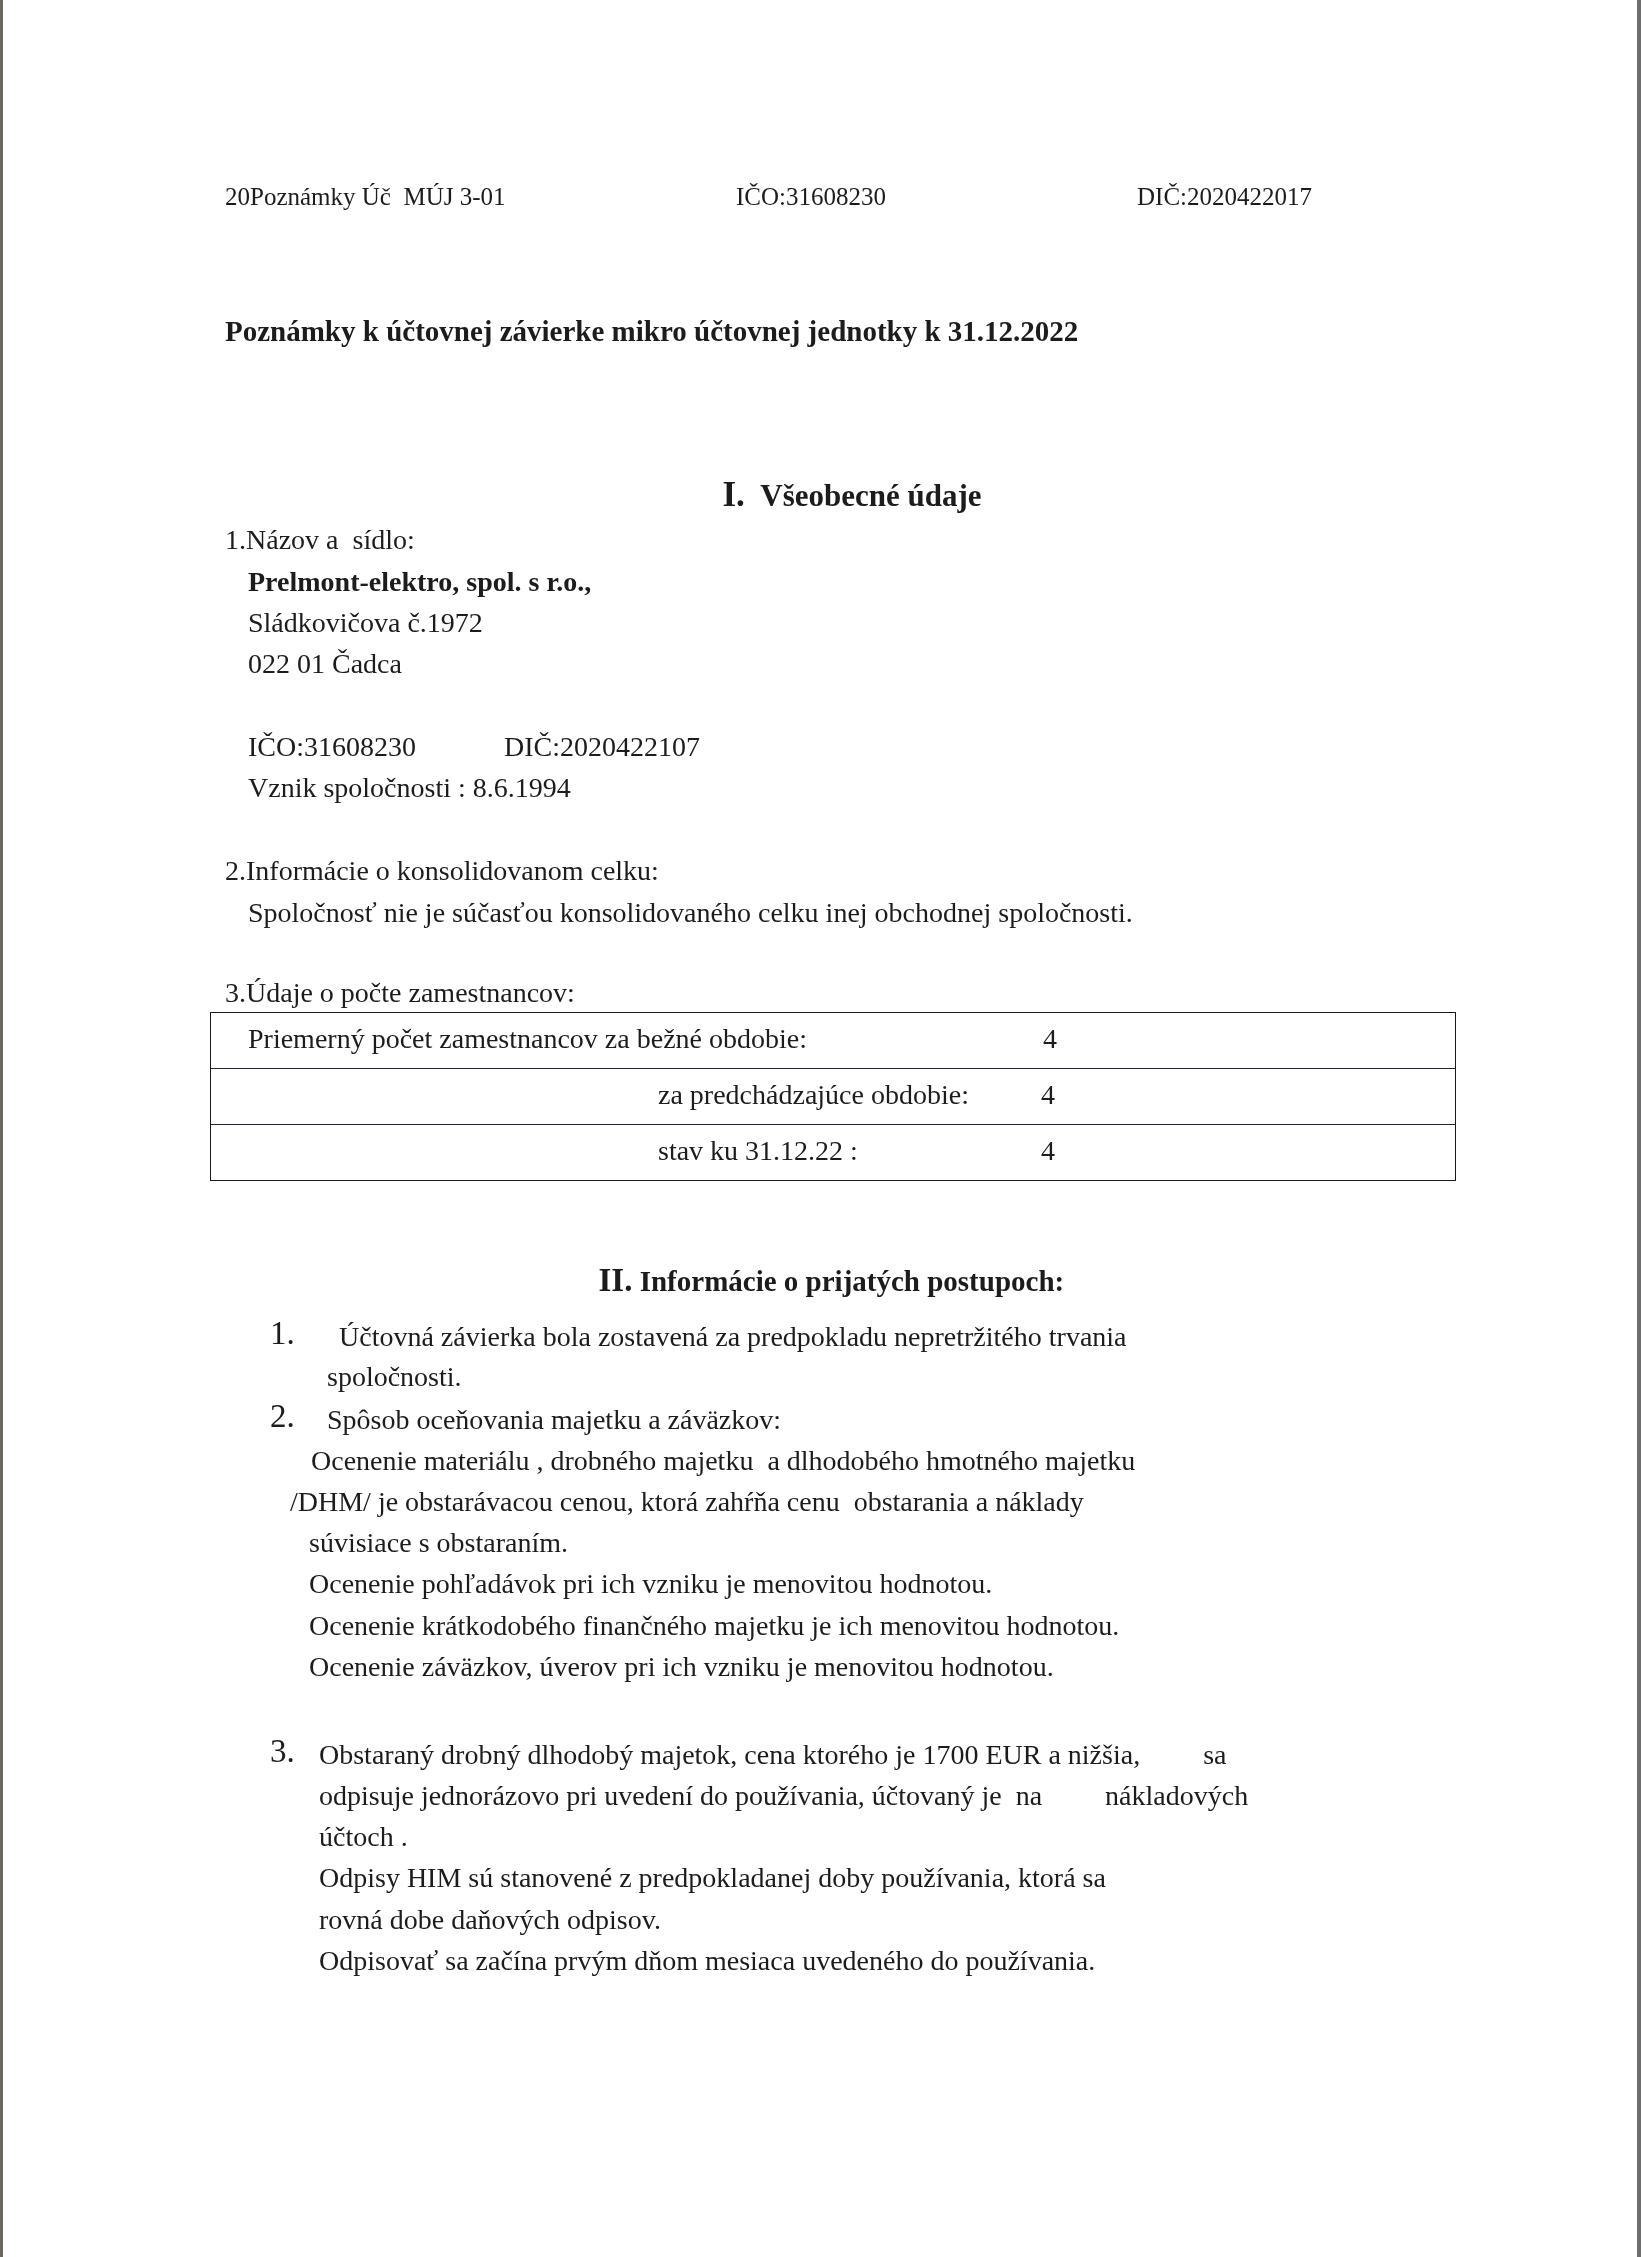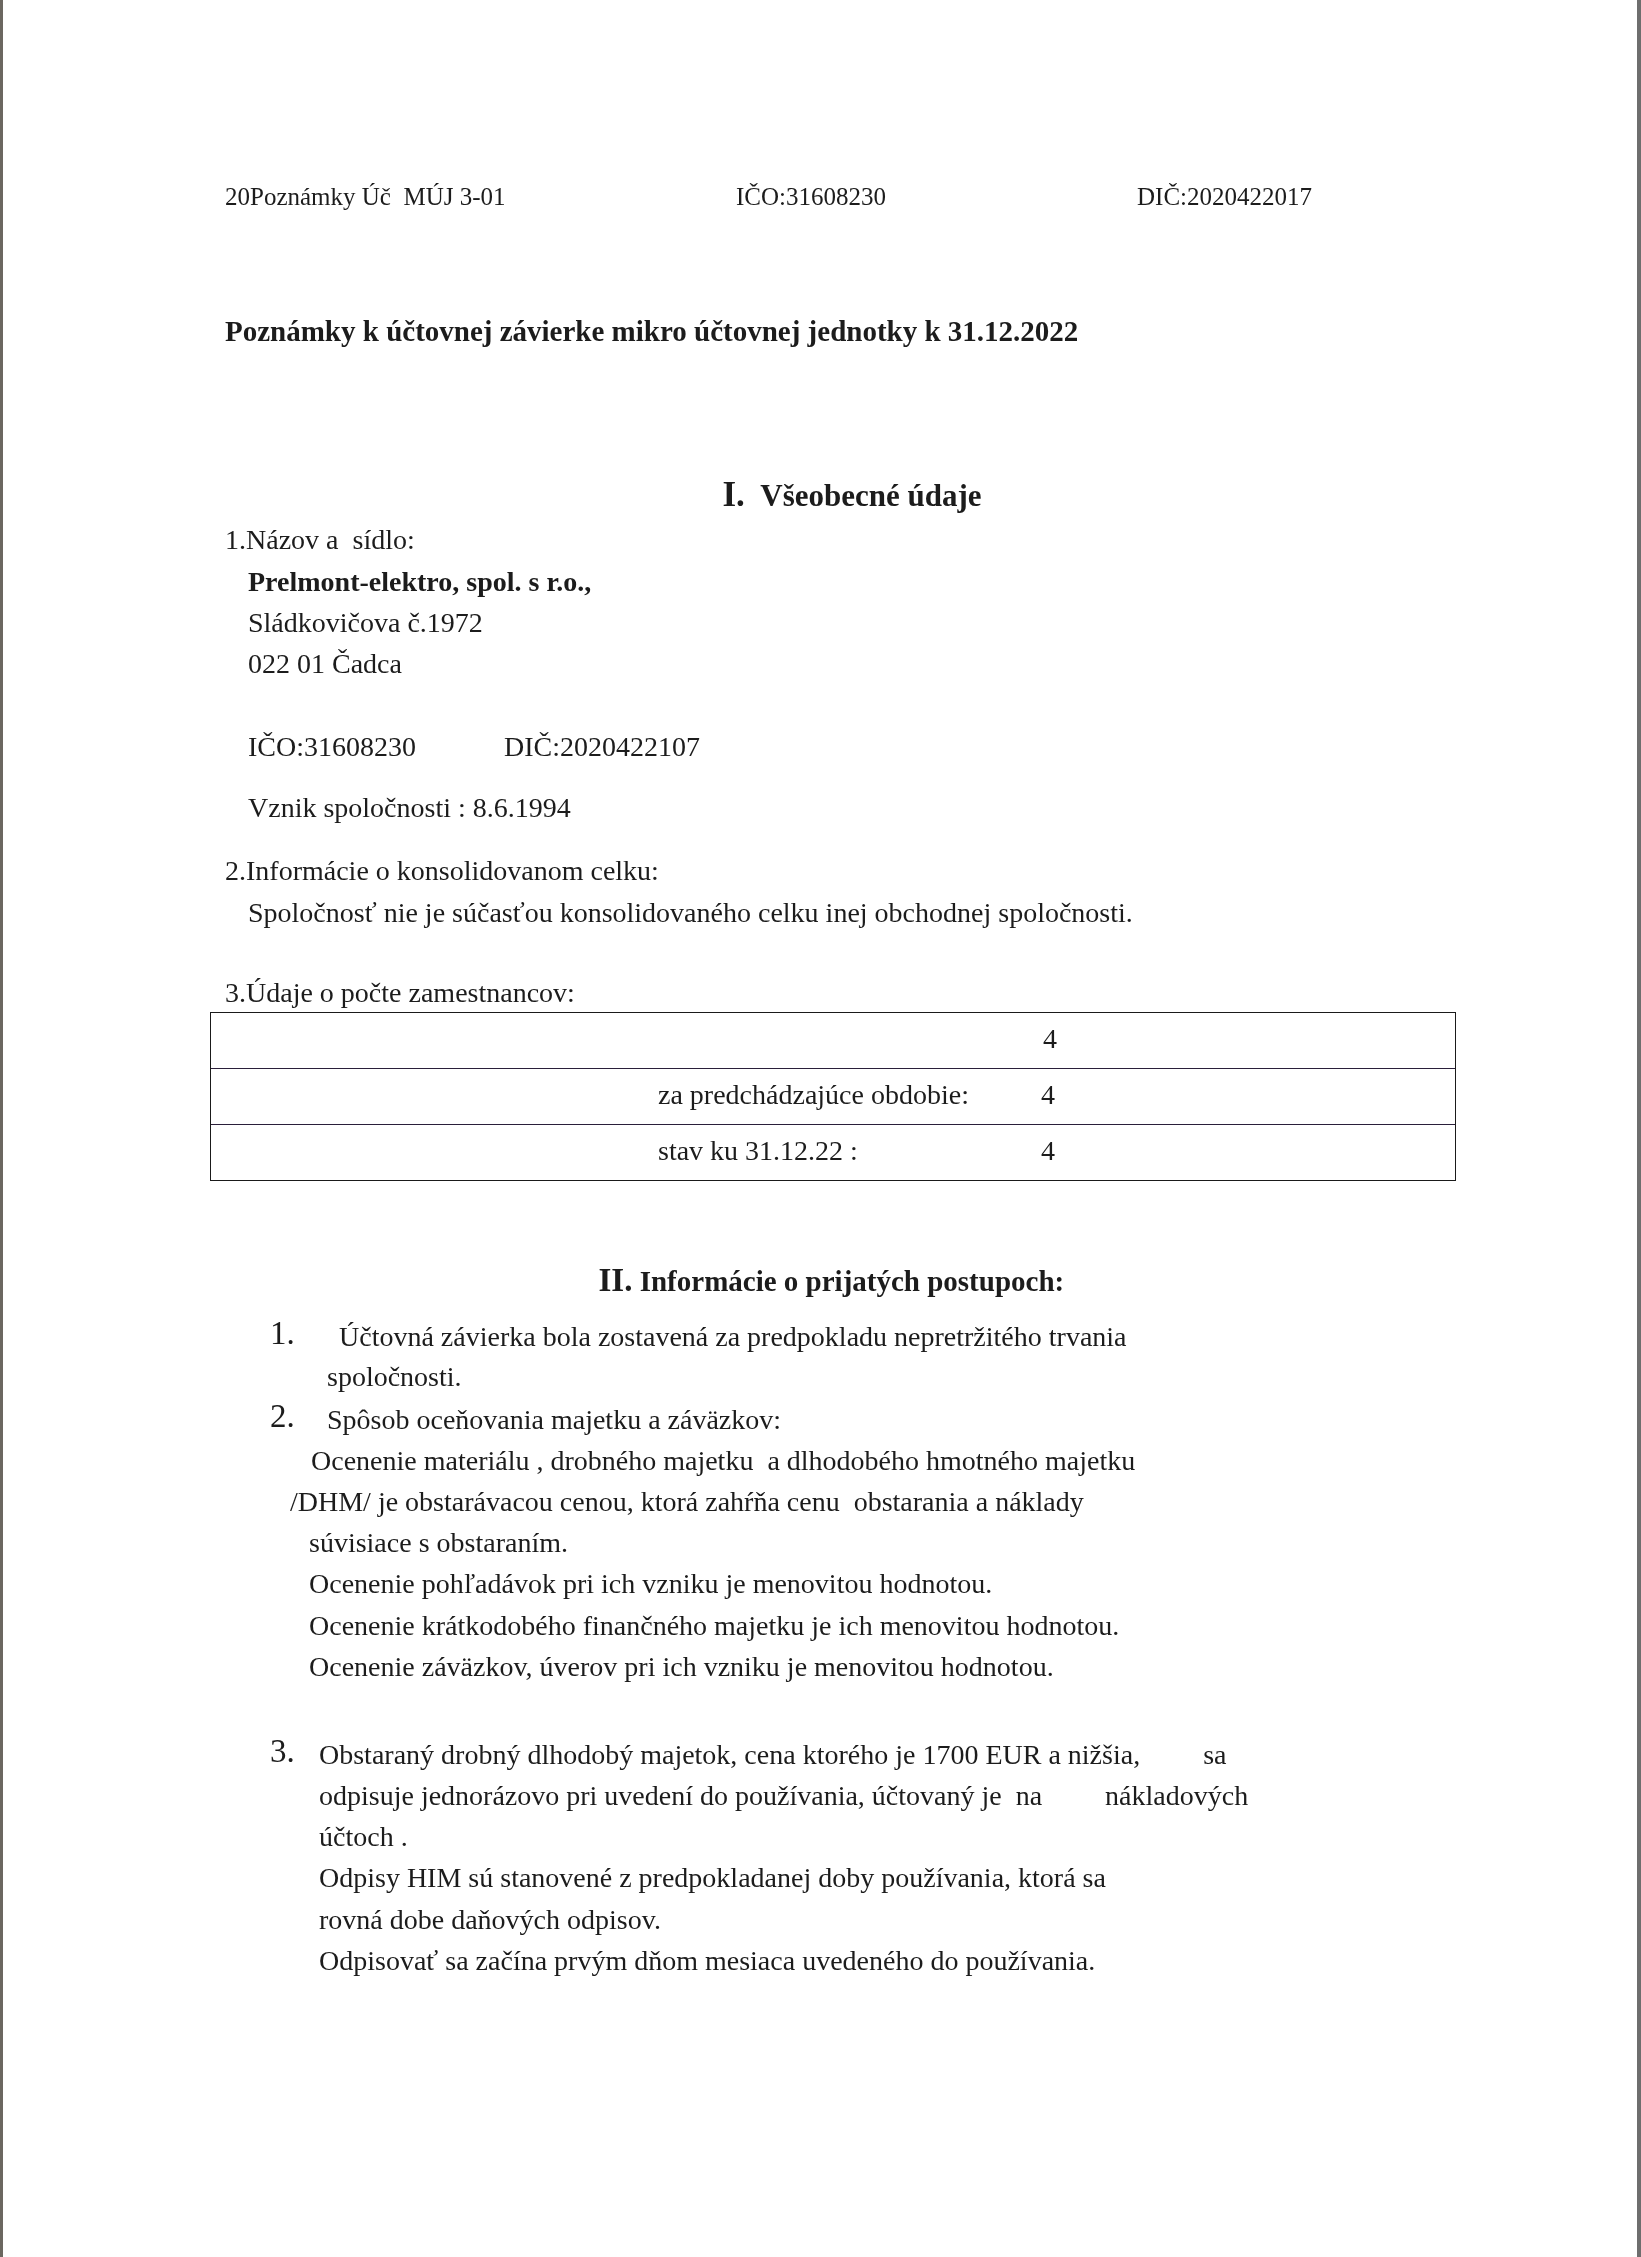--- a/index.html
+++ b/index.html
@@ -44,29 +44,30 @@
 <div class="abs sec1">
   <span class="roman">I.</span><span>Všeobecné údaje</span>
 </div>
 
 <div class="abs txt" style="left:225px; top:524px;">1.Názov a  sídlo:</div>
 <div class="abs txt bold" style="left:248px; top:566px;">Prelmont-elektro, spol. s r.o.,</div>
 <div class="abs txt" style="left:248px; top:607px;">Sládkovičova č.1972</div>
 <div class="abs txt" style="left:248px; top:648px;">022 01 Čadca</div>
 <div class="abs txt" style="left:248px; top:731px;">IČO:31608230</div>
 <div class="abs txt" style="left:504px; top:731px;">DIČ:2020422107</div>
-<div class="abs txt" style="left:248px; top:772px;margin-top:20px;">Vznik spoločnosti : 8.6.1994</div>
+<div class="abs txt" style="left:248px; top:772px;">Vznik spoločnosti : 8.6.1994</div>
 
 <div class="abs txt" style="left:225px; top:855px;">2.Informácie o konsolidovanom celku:</div>
 <div class="abs txt" style="left:248px; top:897px;">Spoločnosť nie je súčasťou konsolidovaného celku inej obchodnej spoločnosti.</div>
 
 <div class="abs txt" style="left:225px; top:977px;">3.Údaje o počte zamestnancov:</div>
 
 <div class="tbl">
   <div class="tbl-row">
+    <span class="lbl" style="left:37px;">Priemerný počet zamestnancov za bežné obdobie:</span>
     <span class="val" style="left:832px;">4</span>
   </div>
   <div class="tbl-row">
     <span class="lbl" style="left:447px;">za predchádzajúce obdobie:</span>
     <span class="val" style="left:830px;">4</span>
   </div>
   <div class="tbl-row">
     <span class="lbl" style="left:447px;">stav ku 31.12.22 :</span>
     <span class="val" style="left:830px;">4</span>
   </div>

